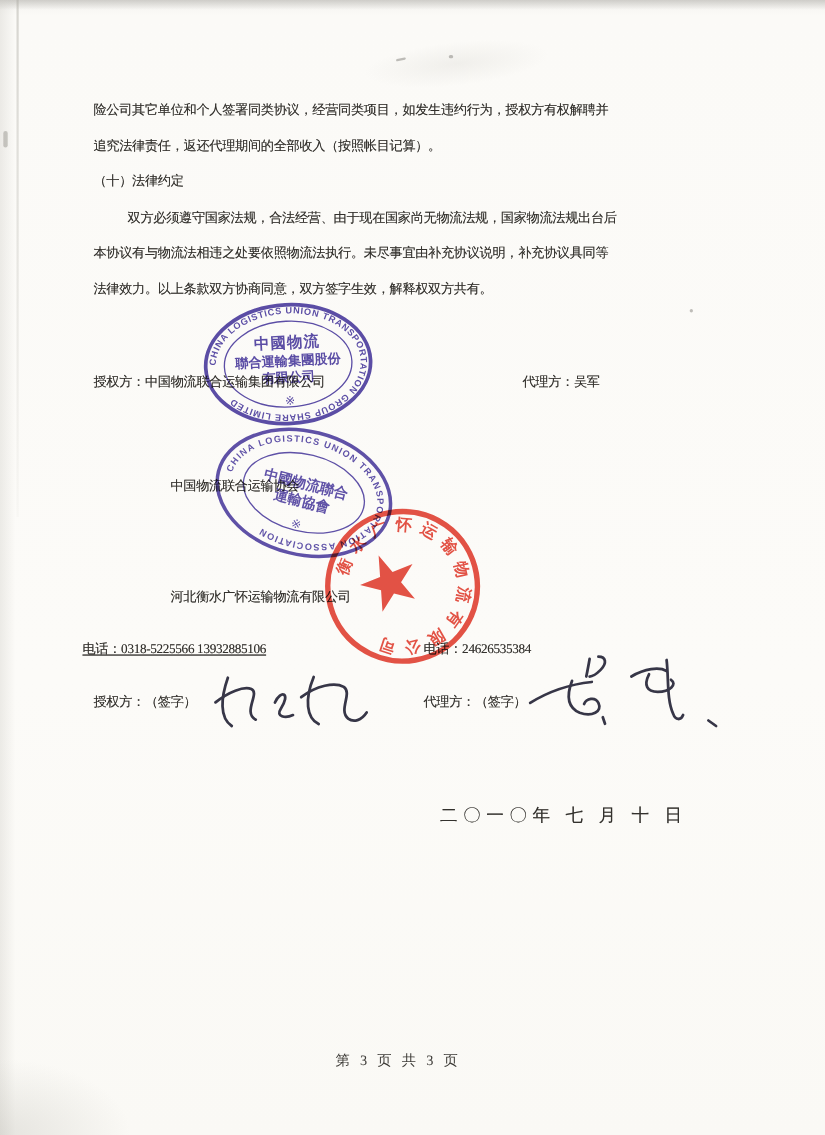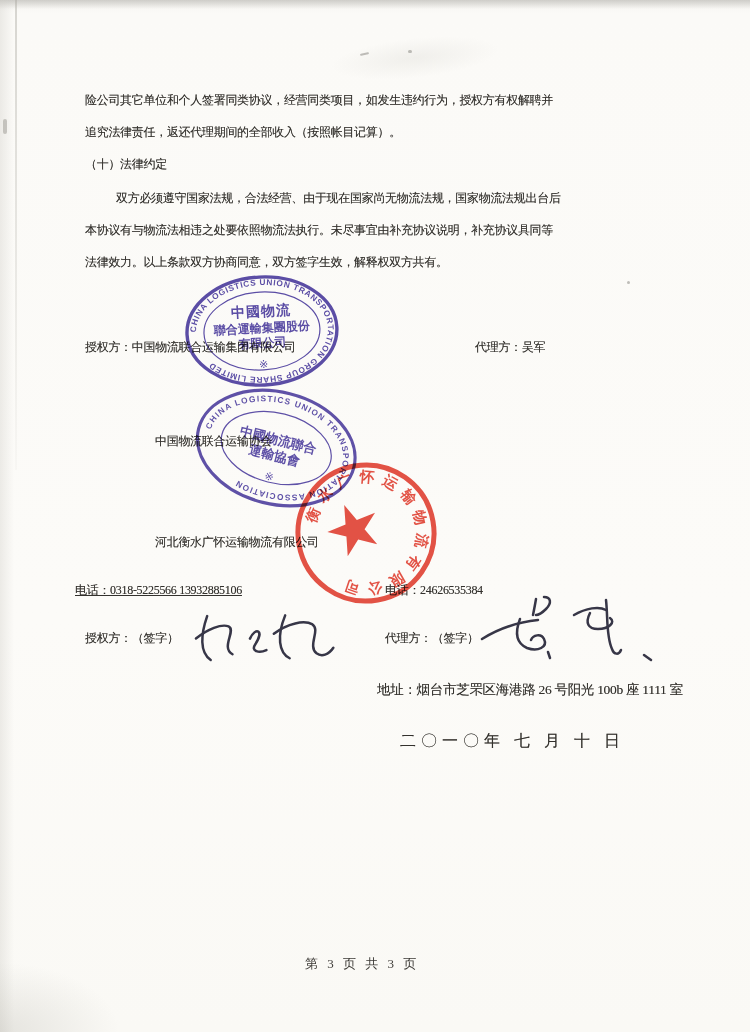--- a/index.html
+++ b/index.html
@@ -65,21 +65,20 @@
   <div class="tline" style="left:475px;top:339px;">代理方：吴军</div>
   <div class="tline" style="left:155px;top:433px;">中国物流联合运输协会</div>
   <div class="tline" style="left:155px;top:514px;margin-top:20px;">河北衡水广怀运输物流有限公司</div>
 
   <div class="tline" style="left:75px;top:582px;text-decoration:underline;">电话：0318-5225566   13932885106</div>
   <div class="tline" style="left:385px;top:582px;">电话：24626535384</div>
 
   <div class="tline" style="left:85px;top:630px;">授权方：（签字）</div>
   <div class="tline" style="left:385px;top:630px;">代理方：（签字）</div>
 
-  <div class="tline small" style="left:377px;top:681px;">地址：烟台市芝罘区海港路 26 号阳光 100b 座 1111 室</div>
 
   <div class="tline datetext" style="left:368px;top:731px;">二〇一〇年 七 月 十 日</div>
 
   <div class="footer">第 3 页 共 3 页</div>
 
   <div class="stamp" style="left:182px;top:272px;width:160px;height:120px;transform:rotate(-3deg);opacity:.92;">
     <svg width="160" height="120" viewBox="0 0 160 120">
       <ellipse cx="80" cy="59" rx="75" ry="54" fill="none" stroke="#4e3fa3" stroke-width="3.4"></ellipse>
       <ellipse cx="80" cy="59" rx="58" ry="39" fill="none" stroke="#4e3fa3" stroke-width="1.2"></ellipse>
       <path id="ring1" d="M 14 59 A 66 46 0 0 1 146 59 A 66 46 0 0 1 14 59" fill="none"></path>

